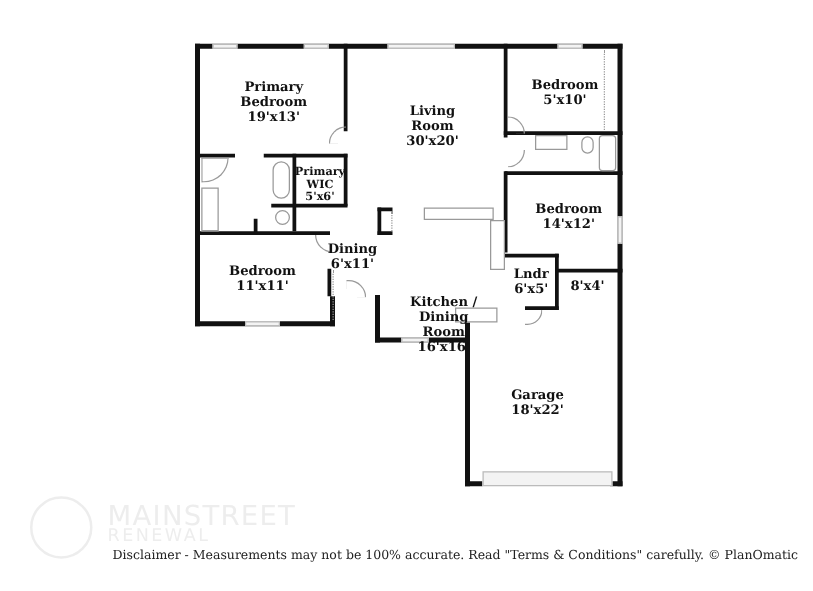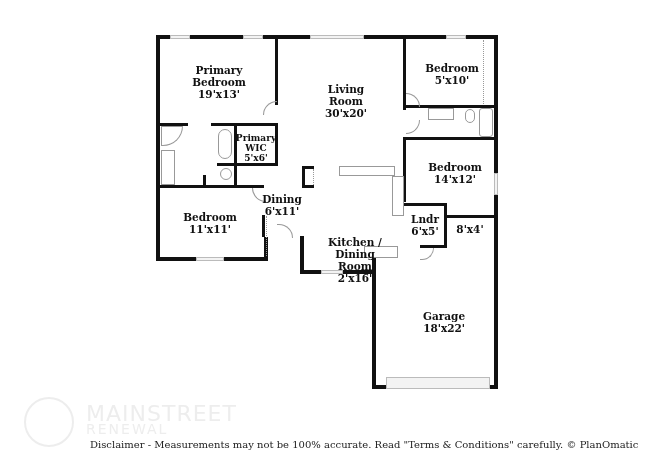--- a/index.html
+++ b/index.html
@@ -111,30 +111,30 @@
       <div>6'x11'</div>
     </div>
   <div class="label" style="left:210px;top:211px;">
       <div>Bedroom</div>
       <div>11'x11'</div>
     </div>
   <div class="label" style="left:355px;top:200px;margin-top:36px;">
       <div style="white-space:pre-line;">Kitchen /
 Dining
 Room</div>
-      <div>2'x16'</div>
+      <div>16'x16'</div>
     </div>
   <div class="label" style="left:425px;top:213px;">
       <div>Lndr</div>
       <div>6'x5'</div>
     </div>
   <div class="label" style="left:470px;top:223px;">
       <div>8'x4'</div>
     </div>
-  <div class="label" style="left:444px;top:310px;text-align:right;">
+  <div class="label" style="left:430px;top:310px;">
       <div>Garage</div>
       <div>18'x22'</div>
     </div>
 </div>
 
 <div id="logo">
   <div class="ring"></div>
   <div class="brand">MAINSTREET</div>
   <div class="brand2">RENEWAL</div>
 </div>

